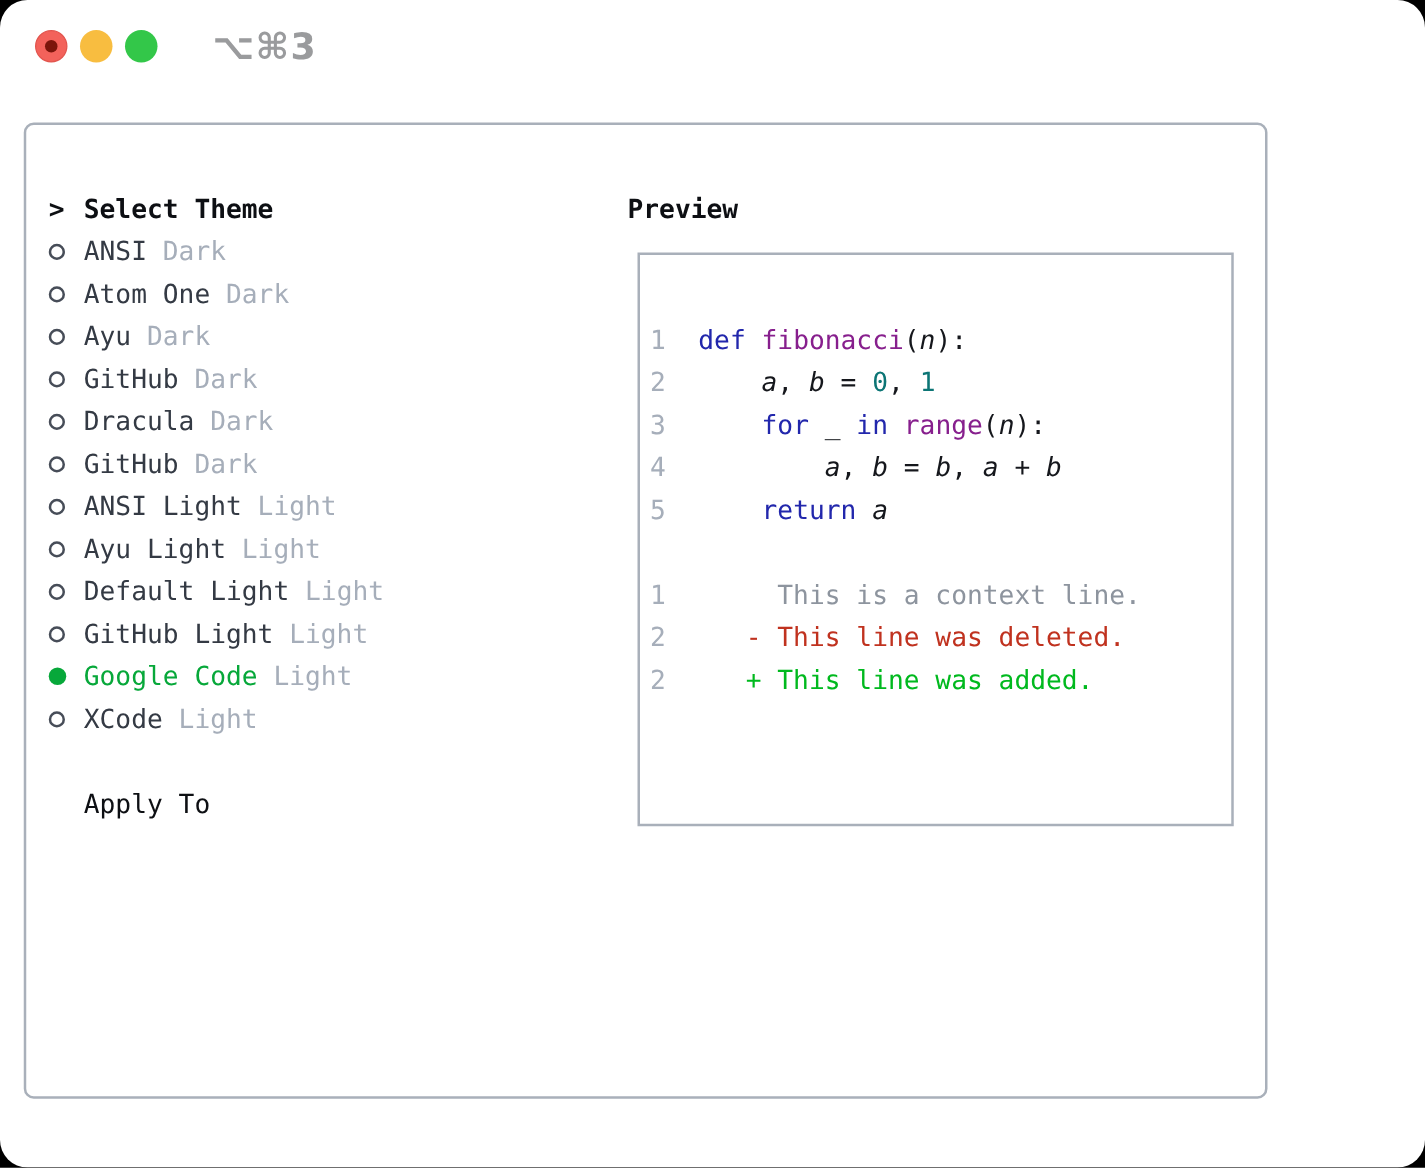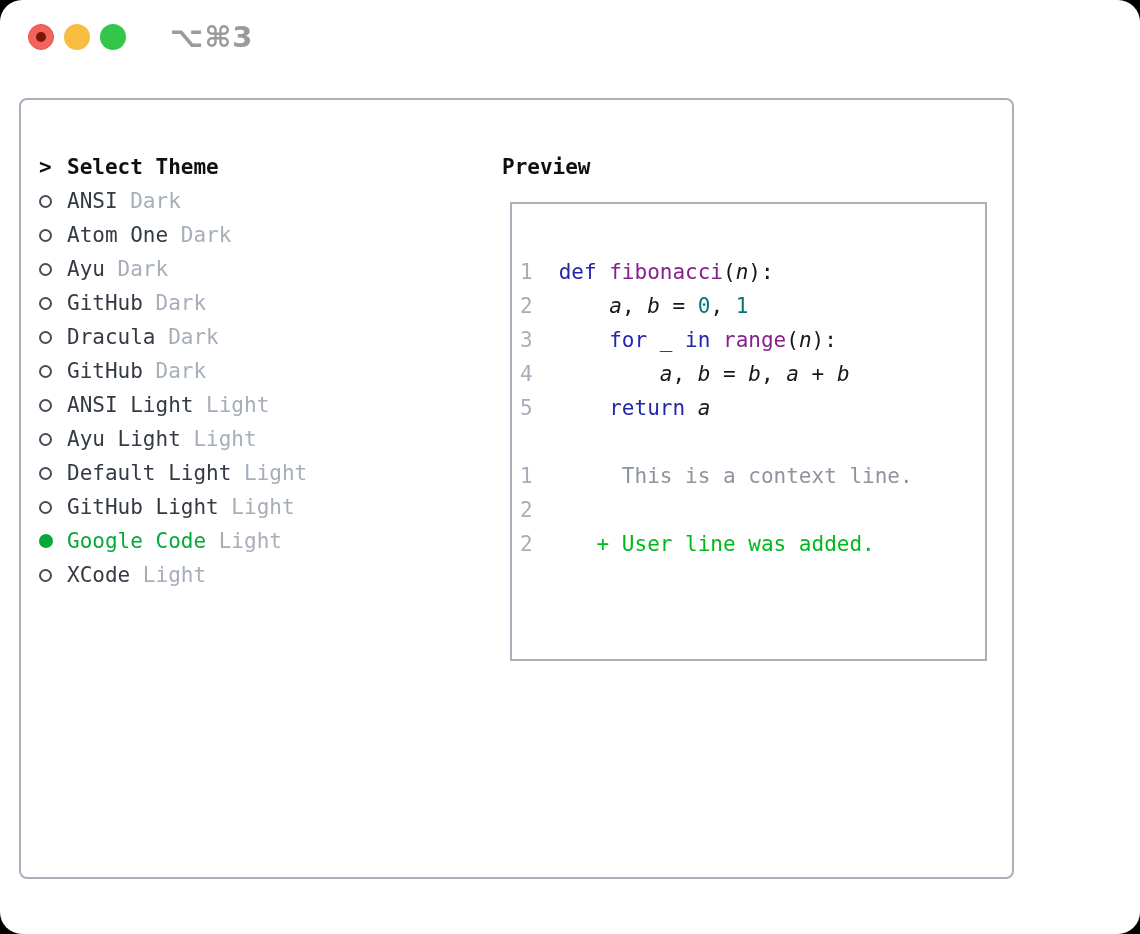--- a/index.html
+++ b/index.html
@@ -95,36 +95,40 @@
           <div class="row"><span class="marker"><span class="radio"></span></span><span class="label">ANSI Light</span><span class="variant">Light</span></div>
           <div class="row"><span class="marker"><span class="radio"></span></span><span class="label">Ayu Light</span><span class="variant">Light</span></div>
           <div class="row"><span class="marker"><span class="radio"></span></span><span class="label">Default Light</span><span class="variant">Light</span></div>
           <div class="row"><span class="marker"><span class="radio"></span></span><span class="label">GitHub Light</span><span class="variant">Light</span></div>
           <div class="row"><span class="marker"><span class="radio sel"></span></span><span class="label selected">Google Code</span><span class="variant">Light</span></div>
           <div class="row"><span class="marker"><span class="radio"></span></span><span class="label">XCode</span><span class="variant">Light</span></div>
         </div>
 
       <div class="row spacer"></div>
 
+      <div class="row">
+        <span class="marker"></span>
+        <span class="label dark">Apply To</span>
+      </div>
 
       <div id="apply-list">
         </div>
 
     </div>
 
     <div class="preview-heading">Preview</div>
 
     <div class="preview-box">
       <div id="preview-lines">
           <div class="pline"><span class="ln">1</span><span class="tok-kw">def </span><span class="tok-fn">fibonacci</span><span class="tok-pl">(</span><span class="tok-var">n</span><span class="tok-pl">):</span></div>
           <div class="pline"><span class="ln">2</span><span class="tok-pl">    </span><span class="tok-var">a</span><span class="tok-pl">, </span><span class="tok-var">b</span><span class="tok-pl"> = </span><span class="tok-num">0</span><span class="tok-pl">, </span><span class="tok-num">1</span></div>
           <div class="pline"><span class="ln">3</span><span class="tok-pl">    </span><span class="tok-kw">for </span><span class="tok-pl">_ </span><span class="tok-kw">in </span><span class="tok-fn">range</span><span class="tok-pl">(</span><span class="tok-var">n</span><span class="tok-pl">):</span></div>
           <div class="pline"><span class="ln">4</span><span class="tok-pl">        </span><span class="tok-var">a</span><span class="tok-pl">, </span><span class="tok-var">b</span><span class="tok-pl"> = </span><span class="tok-var">b</span><span class="tok-pl">, </span><span class="tok-var">a</span><span class="tok-pl"> + </span><span class="tok-var">b</span></div>
           <div class="pline"><span class="ln">5</span><span class="tok-pl">    </span><span class="tok-kw">return </span><span class="tok-var">a</span></div>
           <div class="pline"><span class="ln"></span></div>
           <div class="pline"><span class="ln">1</span><span class="tok-ctx">     This is a context line.</span></div>
-          <div class="pline"><span class="ln">2</span></div>
-          <div class="pline"><span class="ln">2</span><span class="tok-add">   + User line was added.</span></div>
+          <div class="pline"><span class="ln">2</span><span class="tok-del">   - This line was deleted.</span></div>
+          <div class="pline"><span class="ln">2</span><span class="tok-add">   + This line was added.</span></div>
         </div>
     </div>
 
   </div>
 </div>
 
 </body></html>

